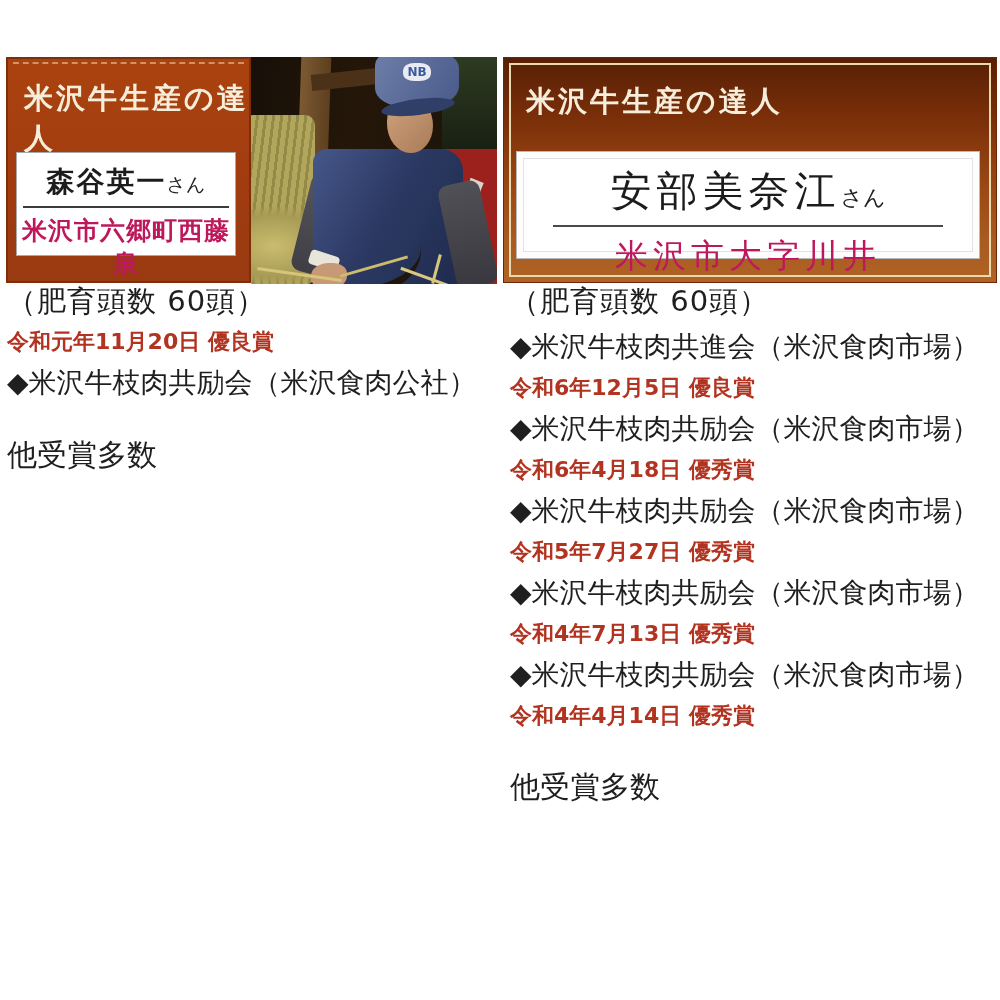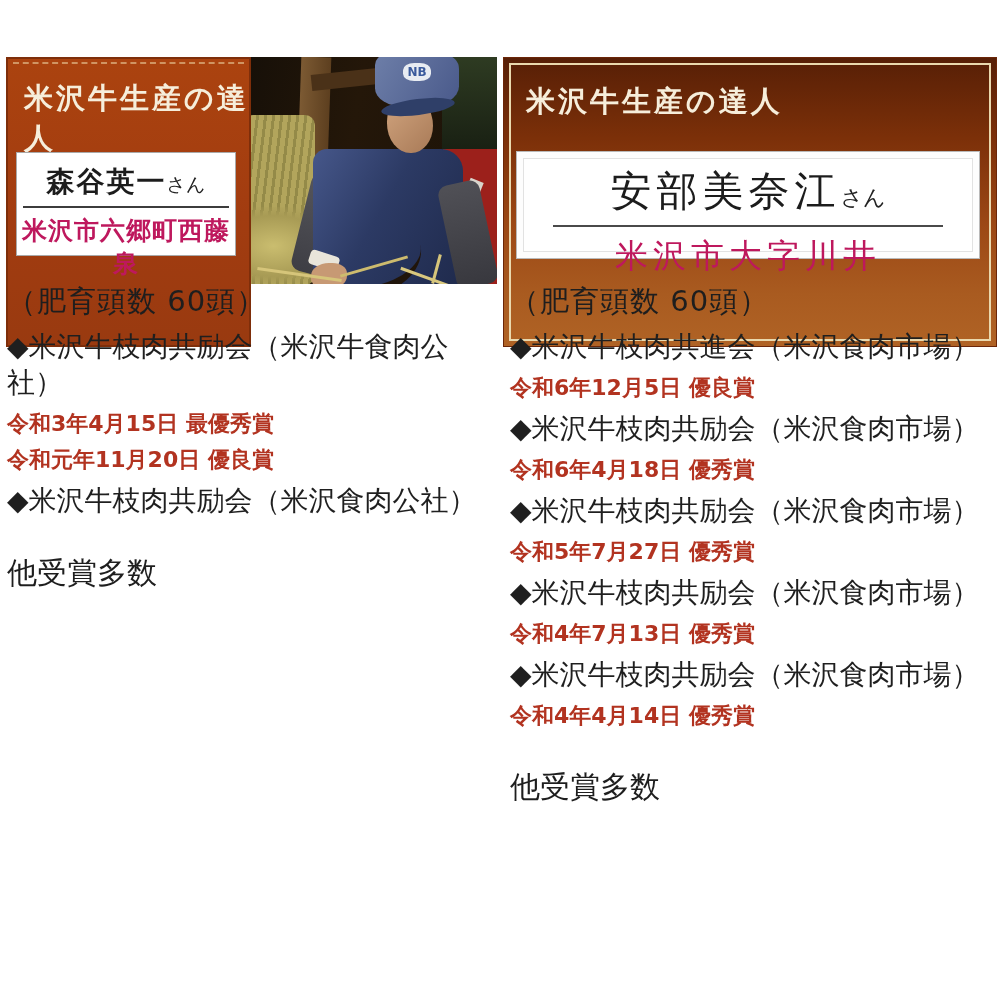--- a/index.html
+++ b/index.html
@@ -1,20 +1,20 @@
 <!DOCTYPE html>
 <html><head>
 <meta charset="utf-8">
 <style>
   html,body{margin:0;padding:0;background:#fff;}
   .stage{position:relative;width:1000px;height:1000px;background:#ffffff;overflow:hidden;
          font-family:"DejaVu Sans", sans-serif;color:#1f1f1f;}
 
   
-  .banner{position:absolute;top:57px;height:290px;box-sizing:border-box;}
+  .banner{position:absolute;top:57px;height:226px;box-sizing:border-box;}
   .banner-left{left:6px;width:245px;border:2px solid #7e2e0a;
     background:linear-gradient(180deg,#ab430f 0%,#a23c10 55%,#993a10 100%);}
   .banner-left .dash-line{position:absolute;left:5px;right:5px;top:3px;height:0;
     border-top:2px dashed rgba(238,216,170,.55);}
   .banner-right{left:503px;width:494px;border:1px solid #6b2608;
     background:linear-gradient(180deg,#571f06 0%,#7c3009 28%,#9c4815 58%,#a95b20 82%,#b06325 100%);}
   .banner-right .inner-frame{position:absolute;inset:5px;border:2px solid #ead9ae;pointer-events:none;}
 
   .banner-title{font-family:"DejaVu Serif", serif;font-weight:bold;color:#f6eedb;
     font-size:29px;letter-spacing:3px;}
@@ -127,24 +127,20 @@
     <div class="p-hand"></div>
     <div class="p-straw1"></div>
     <div class="p-straw2"></div>
     <div class="p-straw3"></div>
     <div class="p-straw4"></div>
   </div>
 
   <div class="info info-left">
     <div class="head-count">（肥育頭数 60頭）</div>
     <div class="award">
-      <div class="award-event">◆米沢牛枝肉共励会（米沢牛食肉公社）</div>
-      <div class="award-date">令和3年4月15日 最優秀賞</div>
-    </div>
-    <div class="award">
       <div class="award-date">令和元年11月20日 優良賞</div>
     </div>
     <div class="award">
       <div class="award-event">◆米沢牛枝肉共励会（米沢食肉公社）</div>
     </div>
     <div class="more-awards">他受賞多数</div>
   </div>
 
   <div class="banner banner-right">
     <div class="inner-frame"></div>

